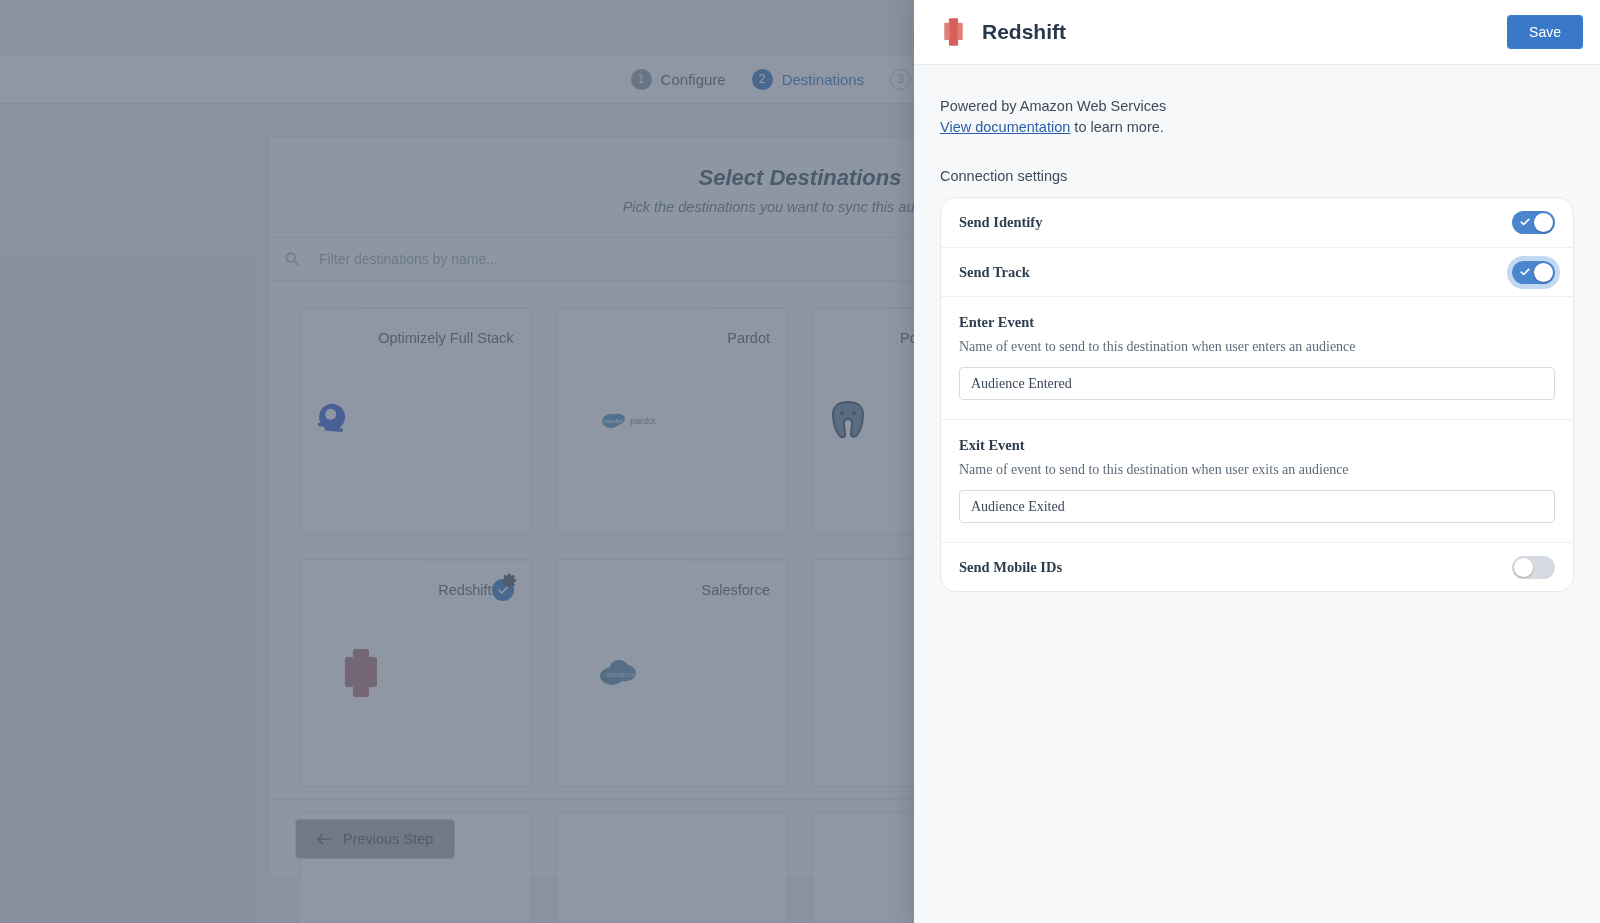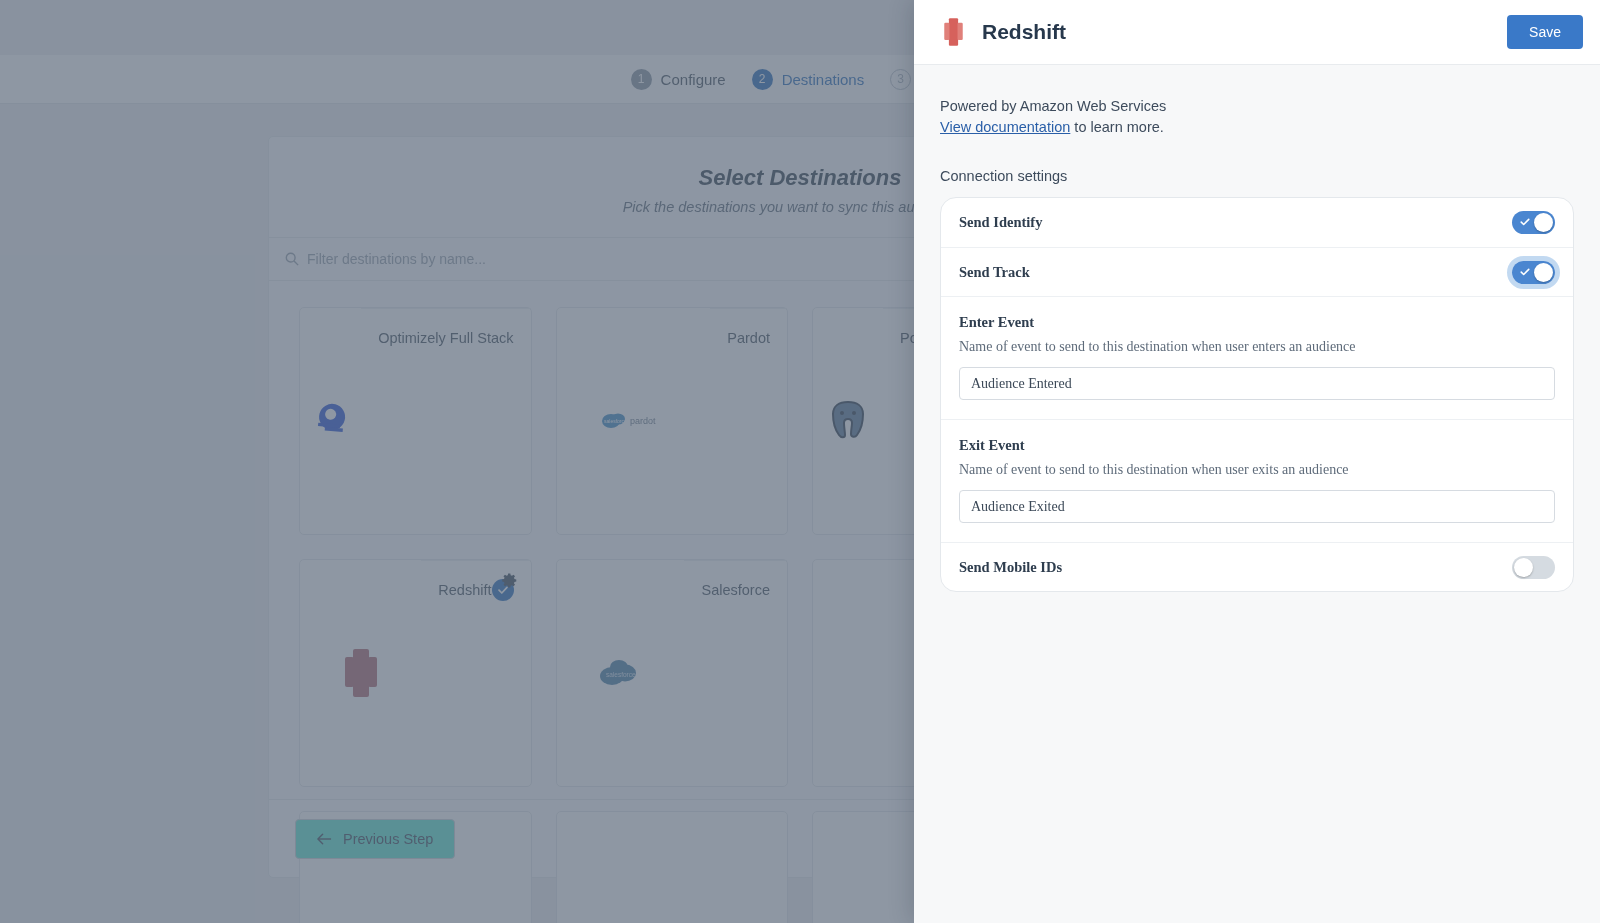--- a/index.html
+++ b/index.html
@@ -53,21 +53,21 @@
 
   .bg-panel {
     position: absolute; left: 268px; top: 136px; width: 1064px; height: 742px;
     background: #fcfcfd; border: 1px solid #e6e9ec; border-radius: 5px;
   }
   .bg-panel-head { padding: 28px 0 22px; text-align: center; font-style: italic; }
   .bg-panel-head h2 { font-size: 22px; color: #33414f; font-weight: bold; }
   .bg-panel-head p { font-size: 14.5px; color: #5d6b7a; margin-top: 8px; }
   .bg-search {
     height: 44px; border-top: 1px solid #e6e9ec; border-bottom: 1px solid #e6e9ec;
-    display: flex; align-items: center; padding-left: 16px; gap: 8px;
+    display: flex; align-items: center; padding-left: 16px; gap: 20px;
   }
   .bg-search .ph { font-size: 14px; color: #97a1ad; }
   .bg-grid {
     padding: 26px 30px; display: grid; grid-template-columns: repeat(4, 1fr);
     gap: 24px 24px;
   }
   .dcard {
     position: relative; height: 228px; background: #ffffff;
     border: 1px solid #e3e7eb; border-radius: 5px;
     display: flex; flex-direction: row;
@@ -83,21 +83,21 @@
     width: 22px; height: 22px; border-radius: 50%;
     background: #2a6ebb; display: flex; align-items: center; justify-content: center;
   }
   .bg-foot {
     position: absolute; left: 0; right: 0; bottom: 0; height: 78px;
     border-top: 1px solid #e6e9ec; display: flex; align-items: center; padding-left: 26px;
   }
   .prev-btn {
     display: flex; align-items: center; gap: 11px;
     padding: 11px 21px; border: 1px solid #ccd2d9; border-radius: 4px;
-    background: #5eead4; font-size: 14.5px; color: #3f4d5e;
+    background: #a3a3a3; font-size: 14.5px; color: #3f4d5e;
   }
 
   .scrim { position: absolute; inset: 0; background: rgba(88,102,119,0.68); }
 
   
   .panel {
     position: absolute; right: 0; top: 0; width: 686px; height: 923px;
     background: #f7f8f9;
     box-shadow: -3px 0 22px rgba(30,40,55,0.20);
     display: flex; flex-direction: column;

